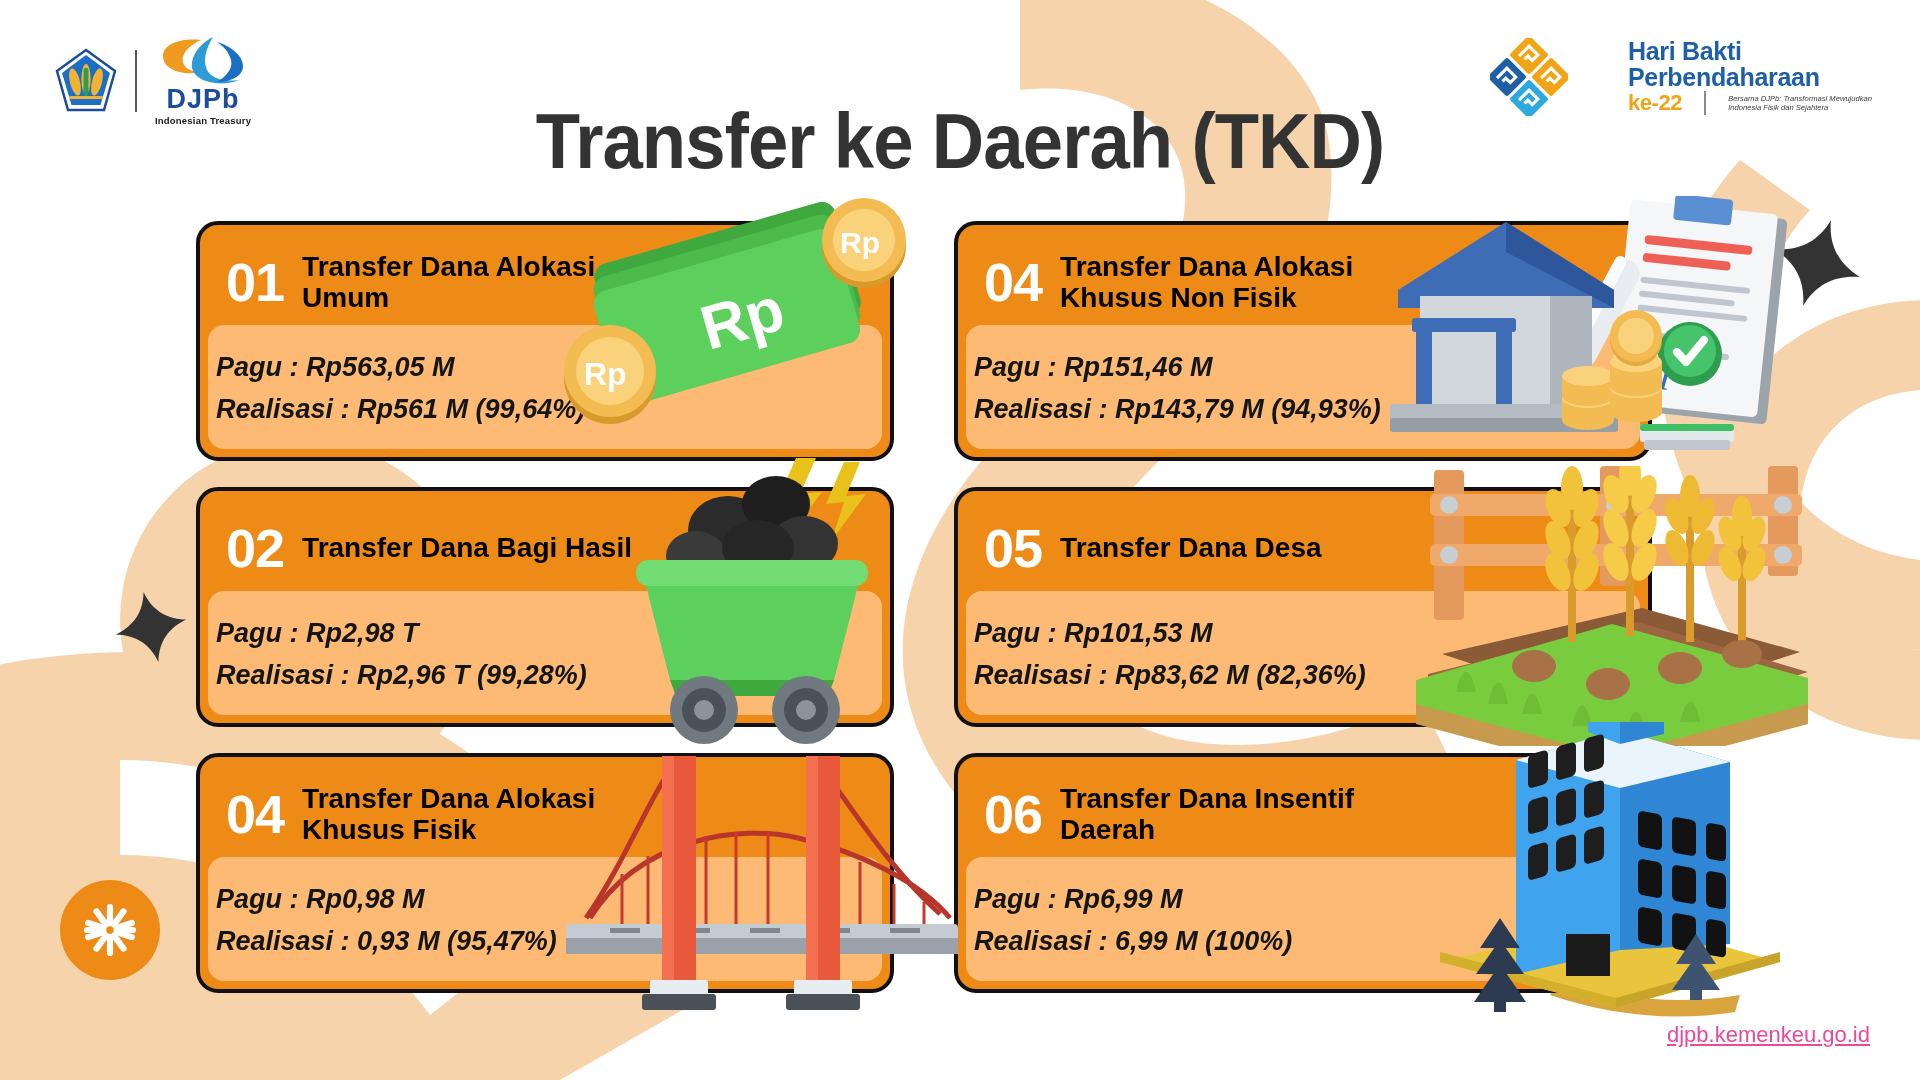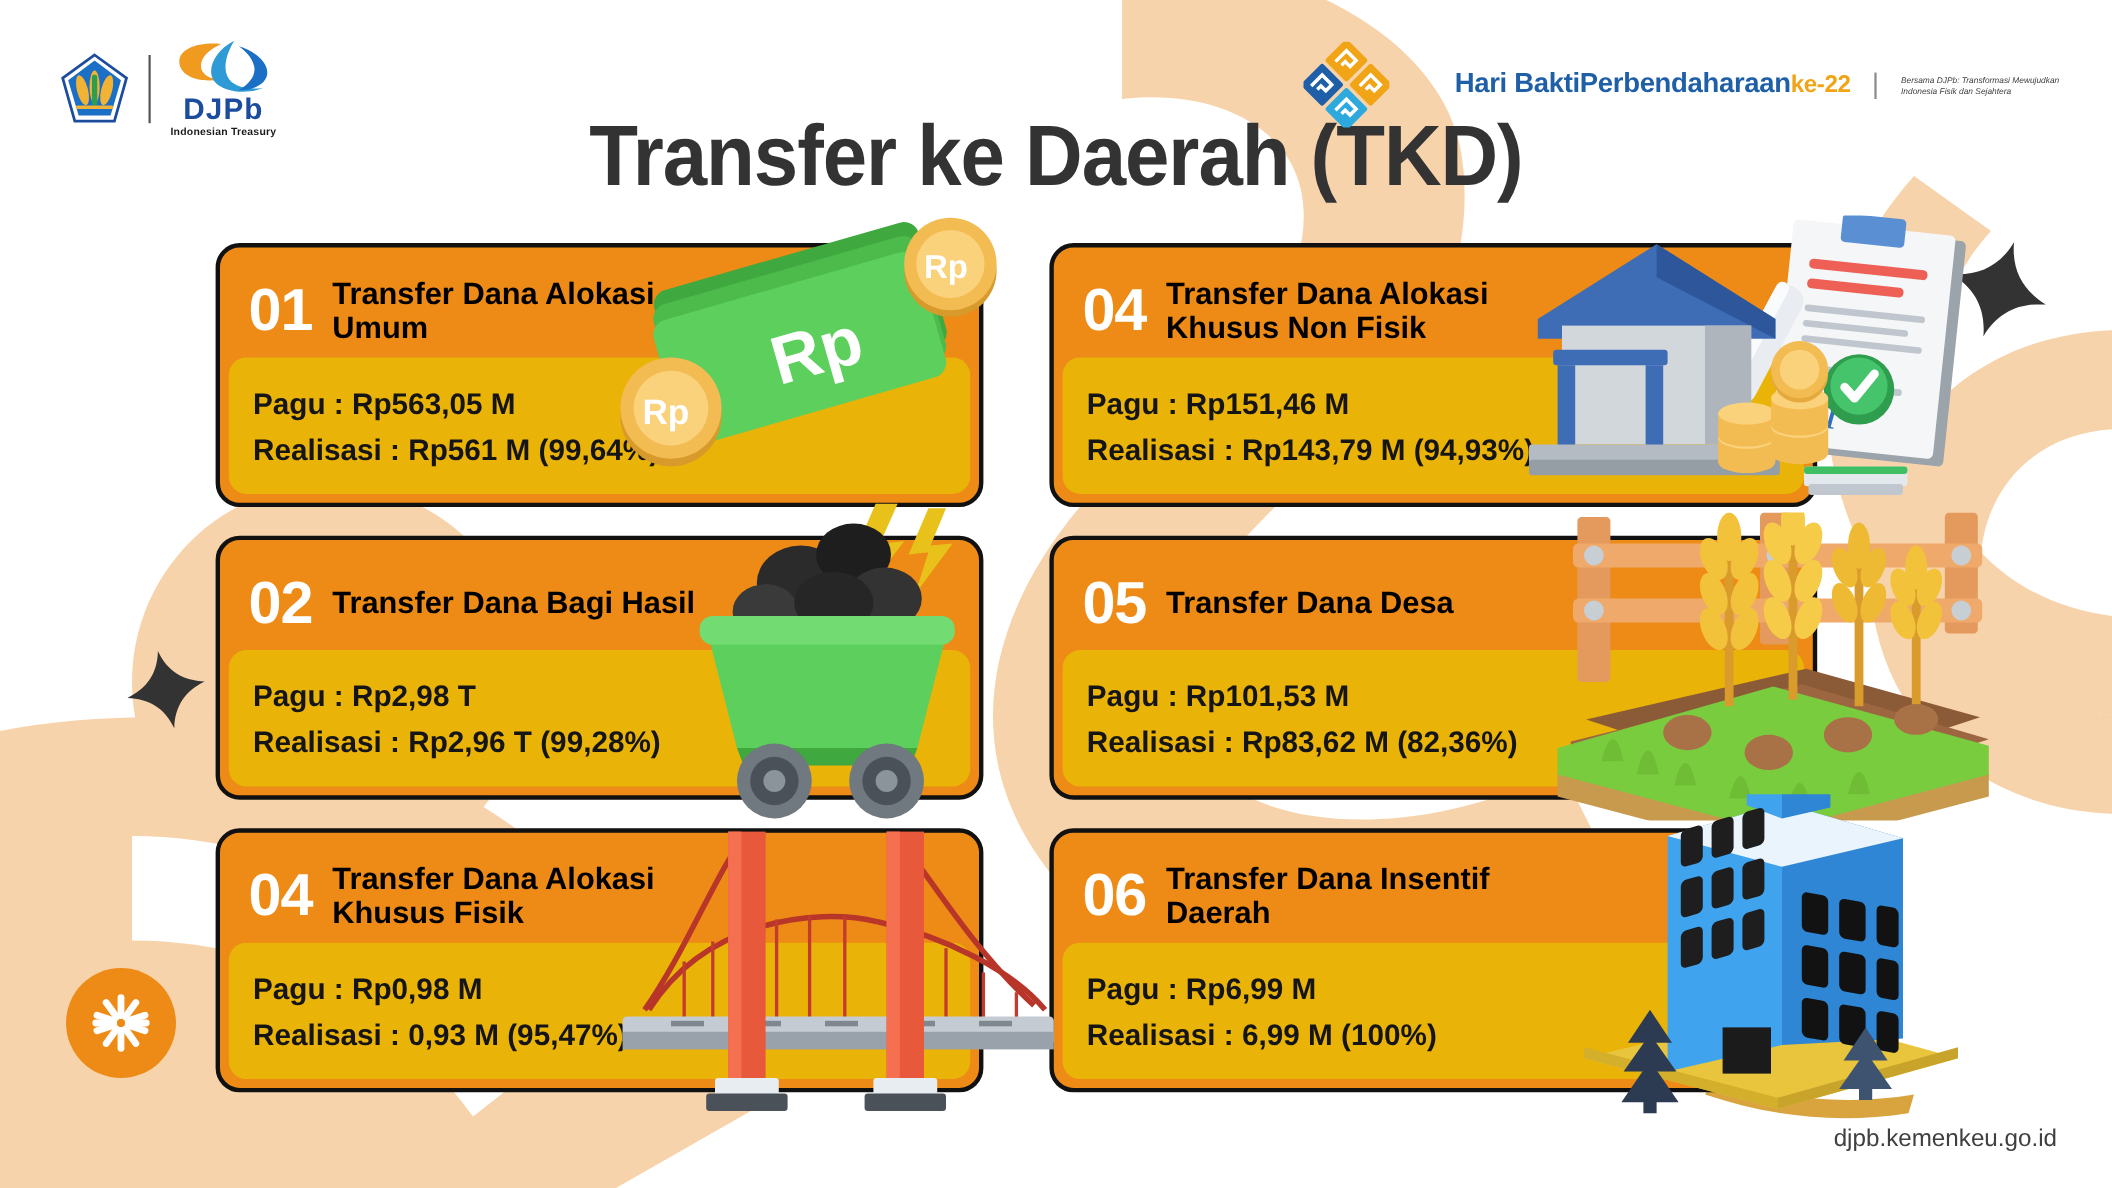--- a/index.html
+++ b/index.html
@@ -32,21 +32,21 @@
   }
   .logo-divider { width:2px; height:62px; background:#555; }
   .djpb-block { display:flex; flex-direction:column; align-items:center; }
   .djpb-word { font-size:27px; font-weight:bold; color:#1B4C9E; letter-spacing:1px; line-height:1; }
   .djpb-sub { font-size:9.5px; font-weight:bold; color:#1a1a1a; letter-spacing:.2px; margin-top:2px; }
 
   .logo-right {
     position:absolute; right:48px; top:38px;
     display:flex; align-items:center; gap:12px; z-index:6;
   }
-  .hbp-text { display:flex; flex-direction:row; line-height:1.02;margin-left:48px; }
+  .hbp-text { display:flex; flex-direction:column; line-height:1.02;margin-left:48px; }
   .hbp-l1, .hbp-l2 { font-size:25px; font-weight:bold; color:#1F5FA8; letter-spacing:-.3px; }
   .hbp-row3 { display:flex; align-items:center; gap:22px; margin-top:1px; }
   .hbp-ke { font-size:22px; font-weight:bold; color:#F0A416; letter-spacing:-.4px; }
   .hbp-bar { width:2px; height:24px; background:#8a8a8a; }
   .hbp-tag { font-size:7.6px; color:#3d3d3d; font-style:italic; line-height:1.25; }
 
   .page-title {
     position:absolute; left:0; right:0; top:96px;
     text-align:center; z-index:5;
     font-size:78px; font-weight:bold; color:#333333;
@@ -79,37 +79,38 @@
   .card-num {
     font-size:54px; font-weight:bold; color:#ffffff;
     line-height:1; letter-spacing:-1px; flex:0 0 auto;
   }
   .card-label {
     font-size:28px; font-weight:bold; color:#000000;
     line-height:1.12; max-width:340px;
   }
   .card-body {
     position:absolute; left:8px; right:8px; bottom:8px;
-    height:124px; background:#eab308;
+    height:124px; background:#fdba74;
     border-radius:16px;
-    padding:22px 0 0 22px;
+    padding:22px 0 0 8px;
     z-index:2;
+    font-style:italic;
   }
   .stat-line {
     font-size:27px; font-weight:bold; color:#151515;
     line-height:1.55; white-space:nowrap;
   }
 
   
   .illus { position:absolute; z-index:3; pointer-events:none; }
 
   
   .footer-url {
     position:absolute; right:50px; bottom:32px;
-    font-size:22px; color:#404040; z-index:6;
+    font-size:22px; color:#ec4899; z-index:6;text-decoration:underline;
   }
 </style>
 </head>
 <body>
 
 <div class="bg-layer">
   <svg class="bg-svg" viewBox="0 0 1920 1080">
 
     <path d="M1020,-40 C1180,-40 1320,40 1330,150 C1345,300 1240,380 1150,470
              C1060,560 1040,640 1100,700 C1160,760 1300,760 1420,700

